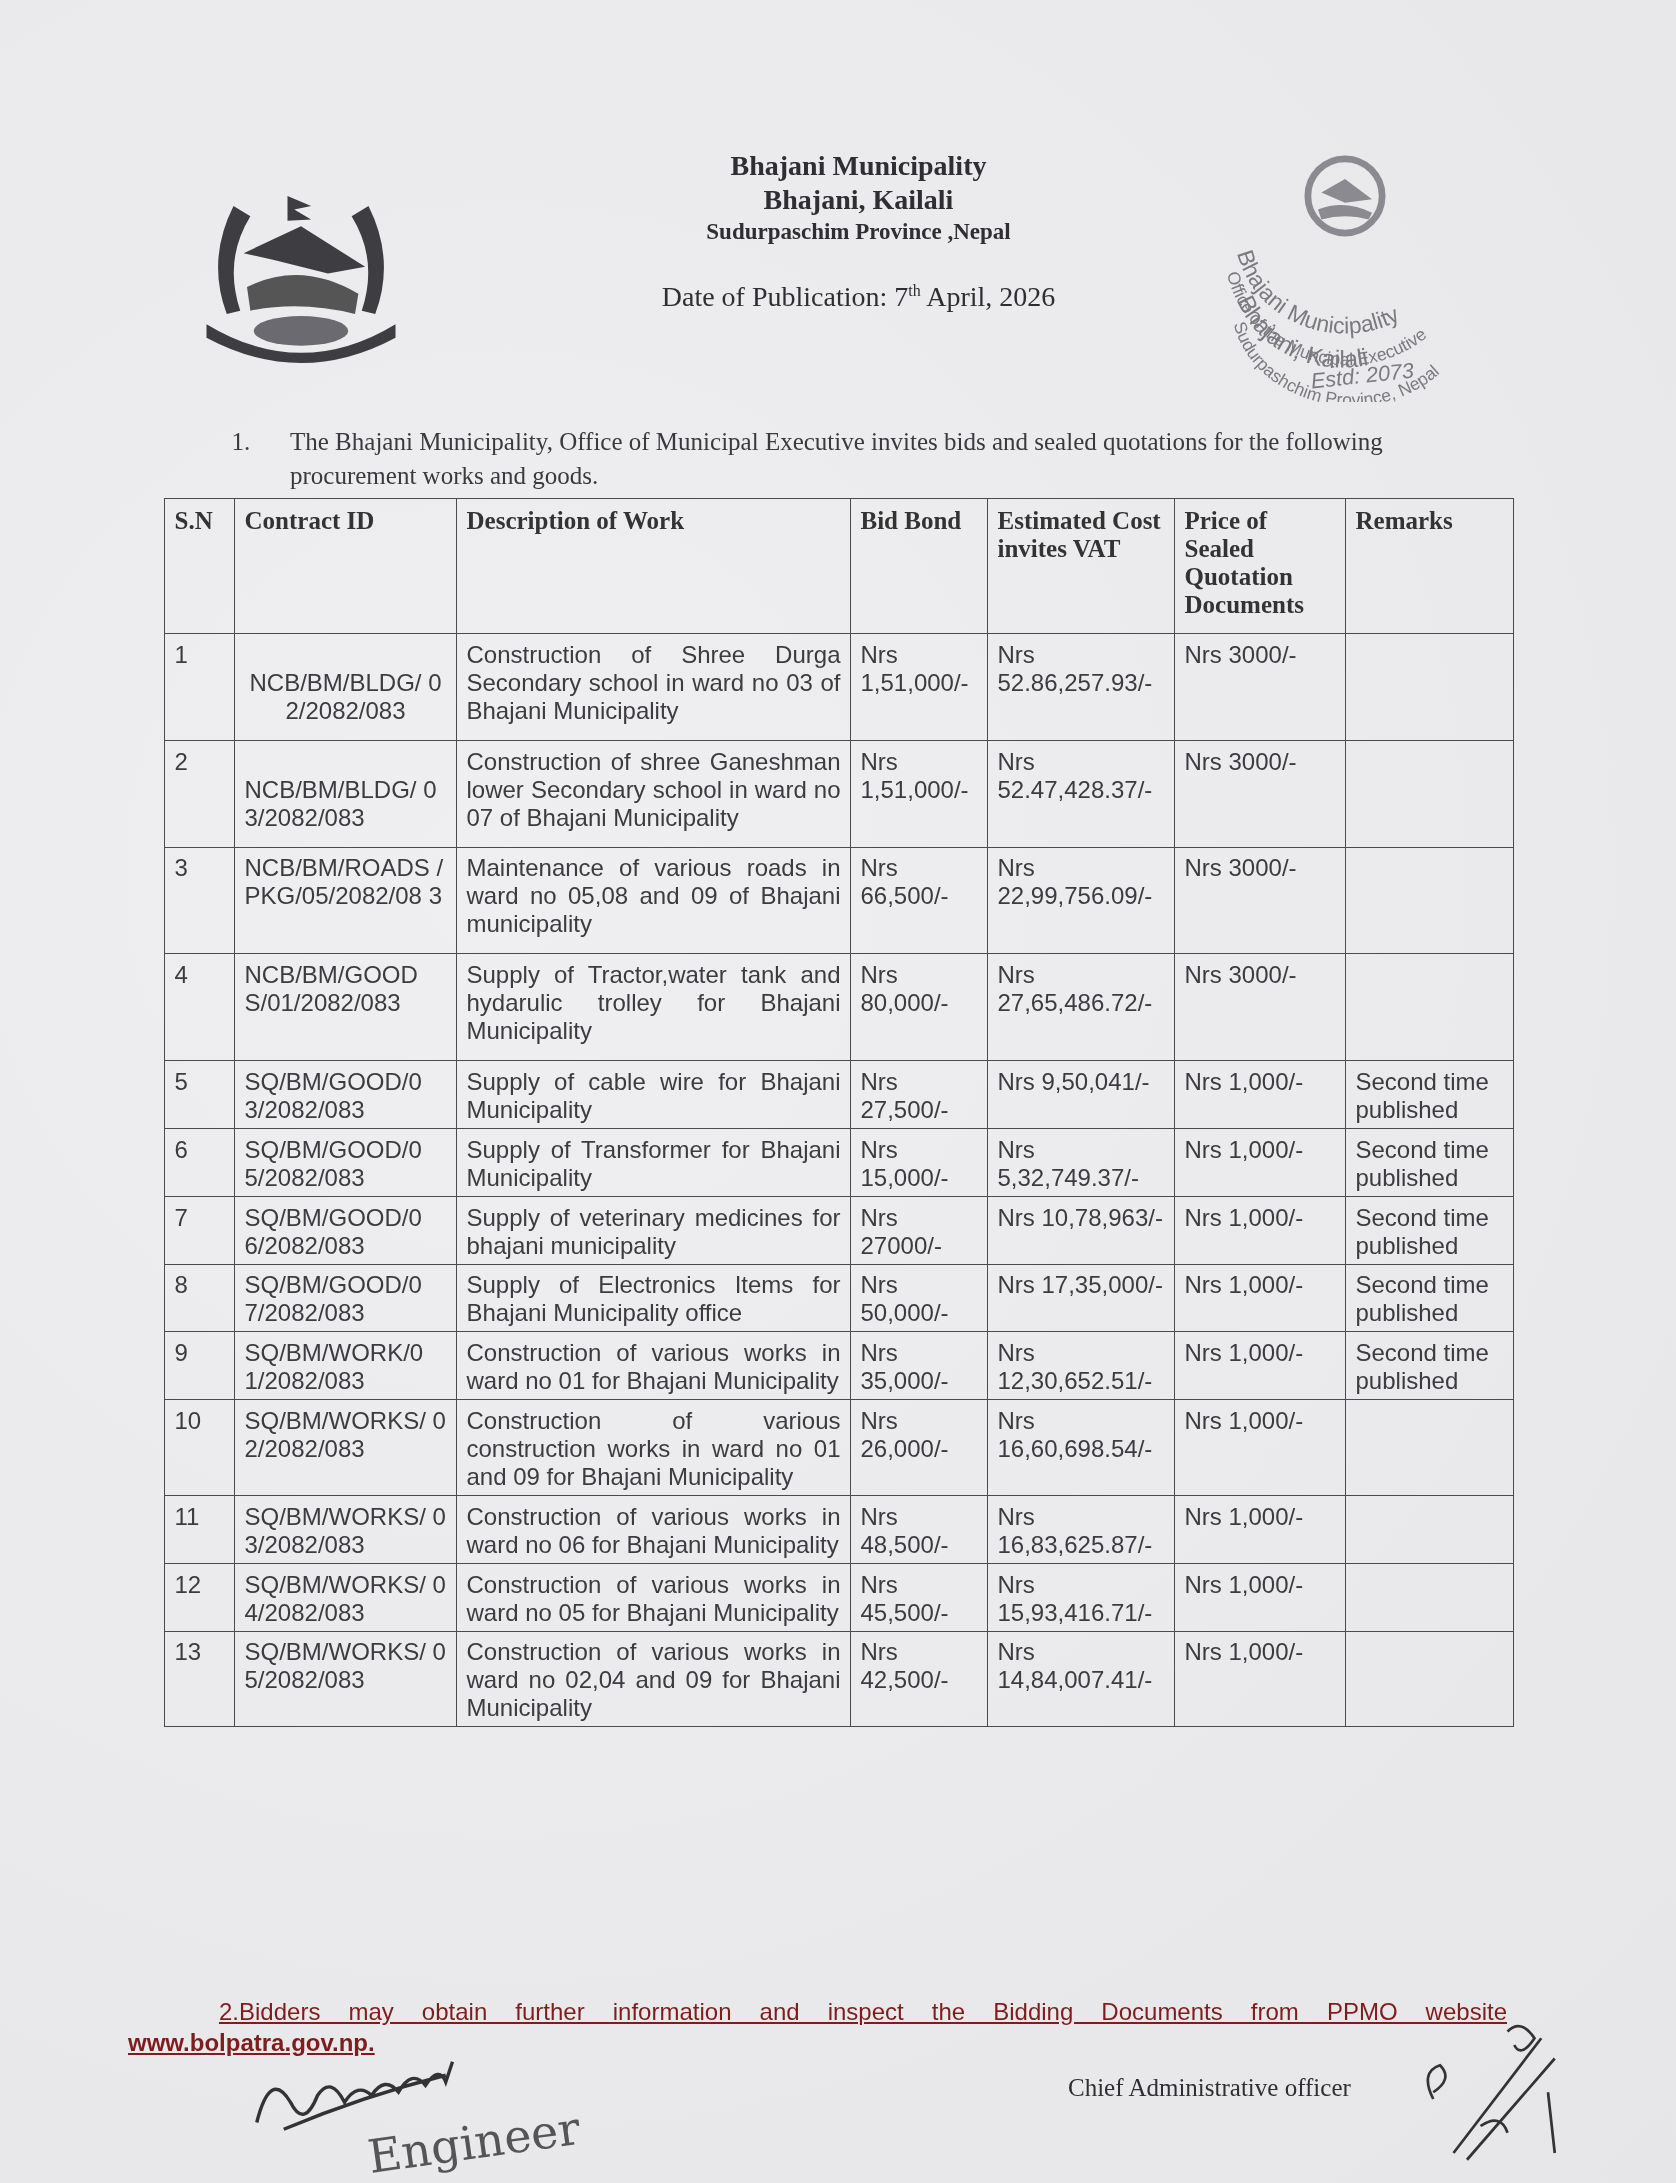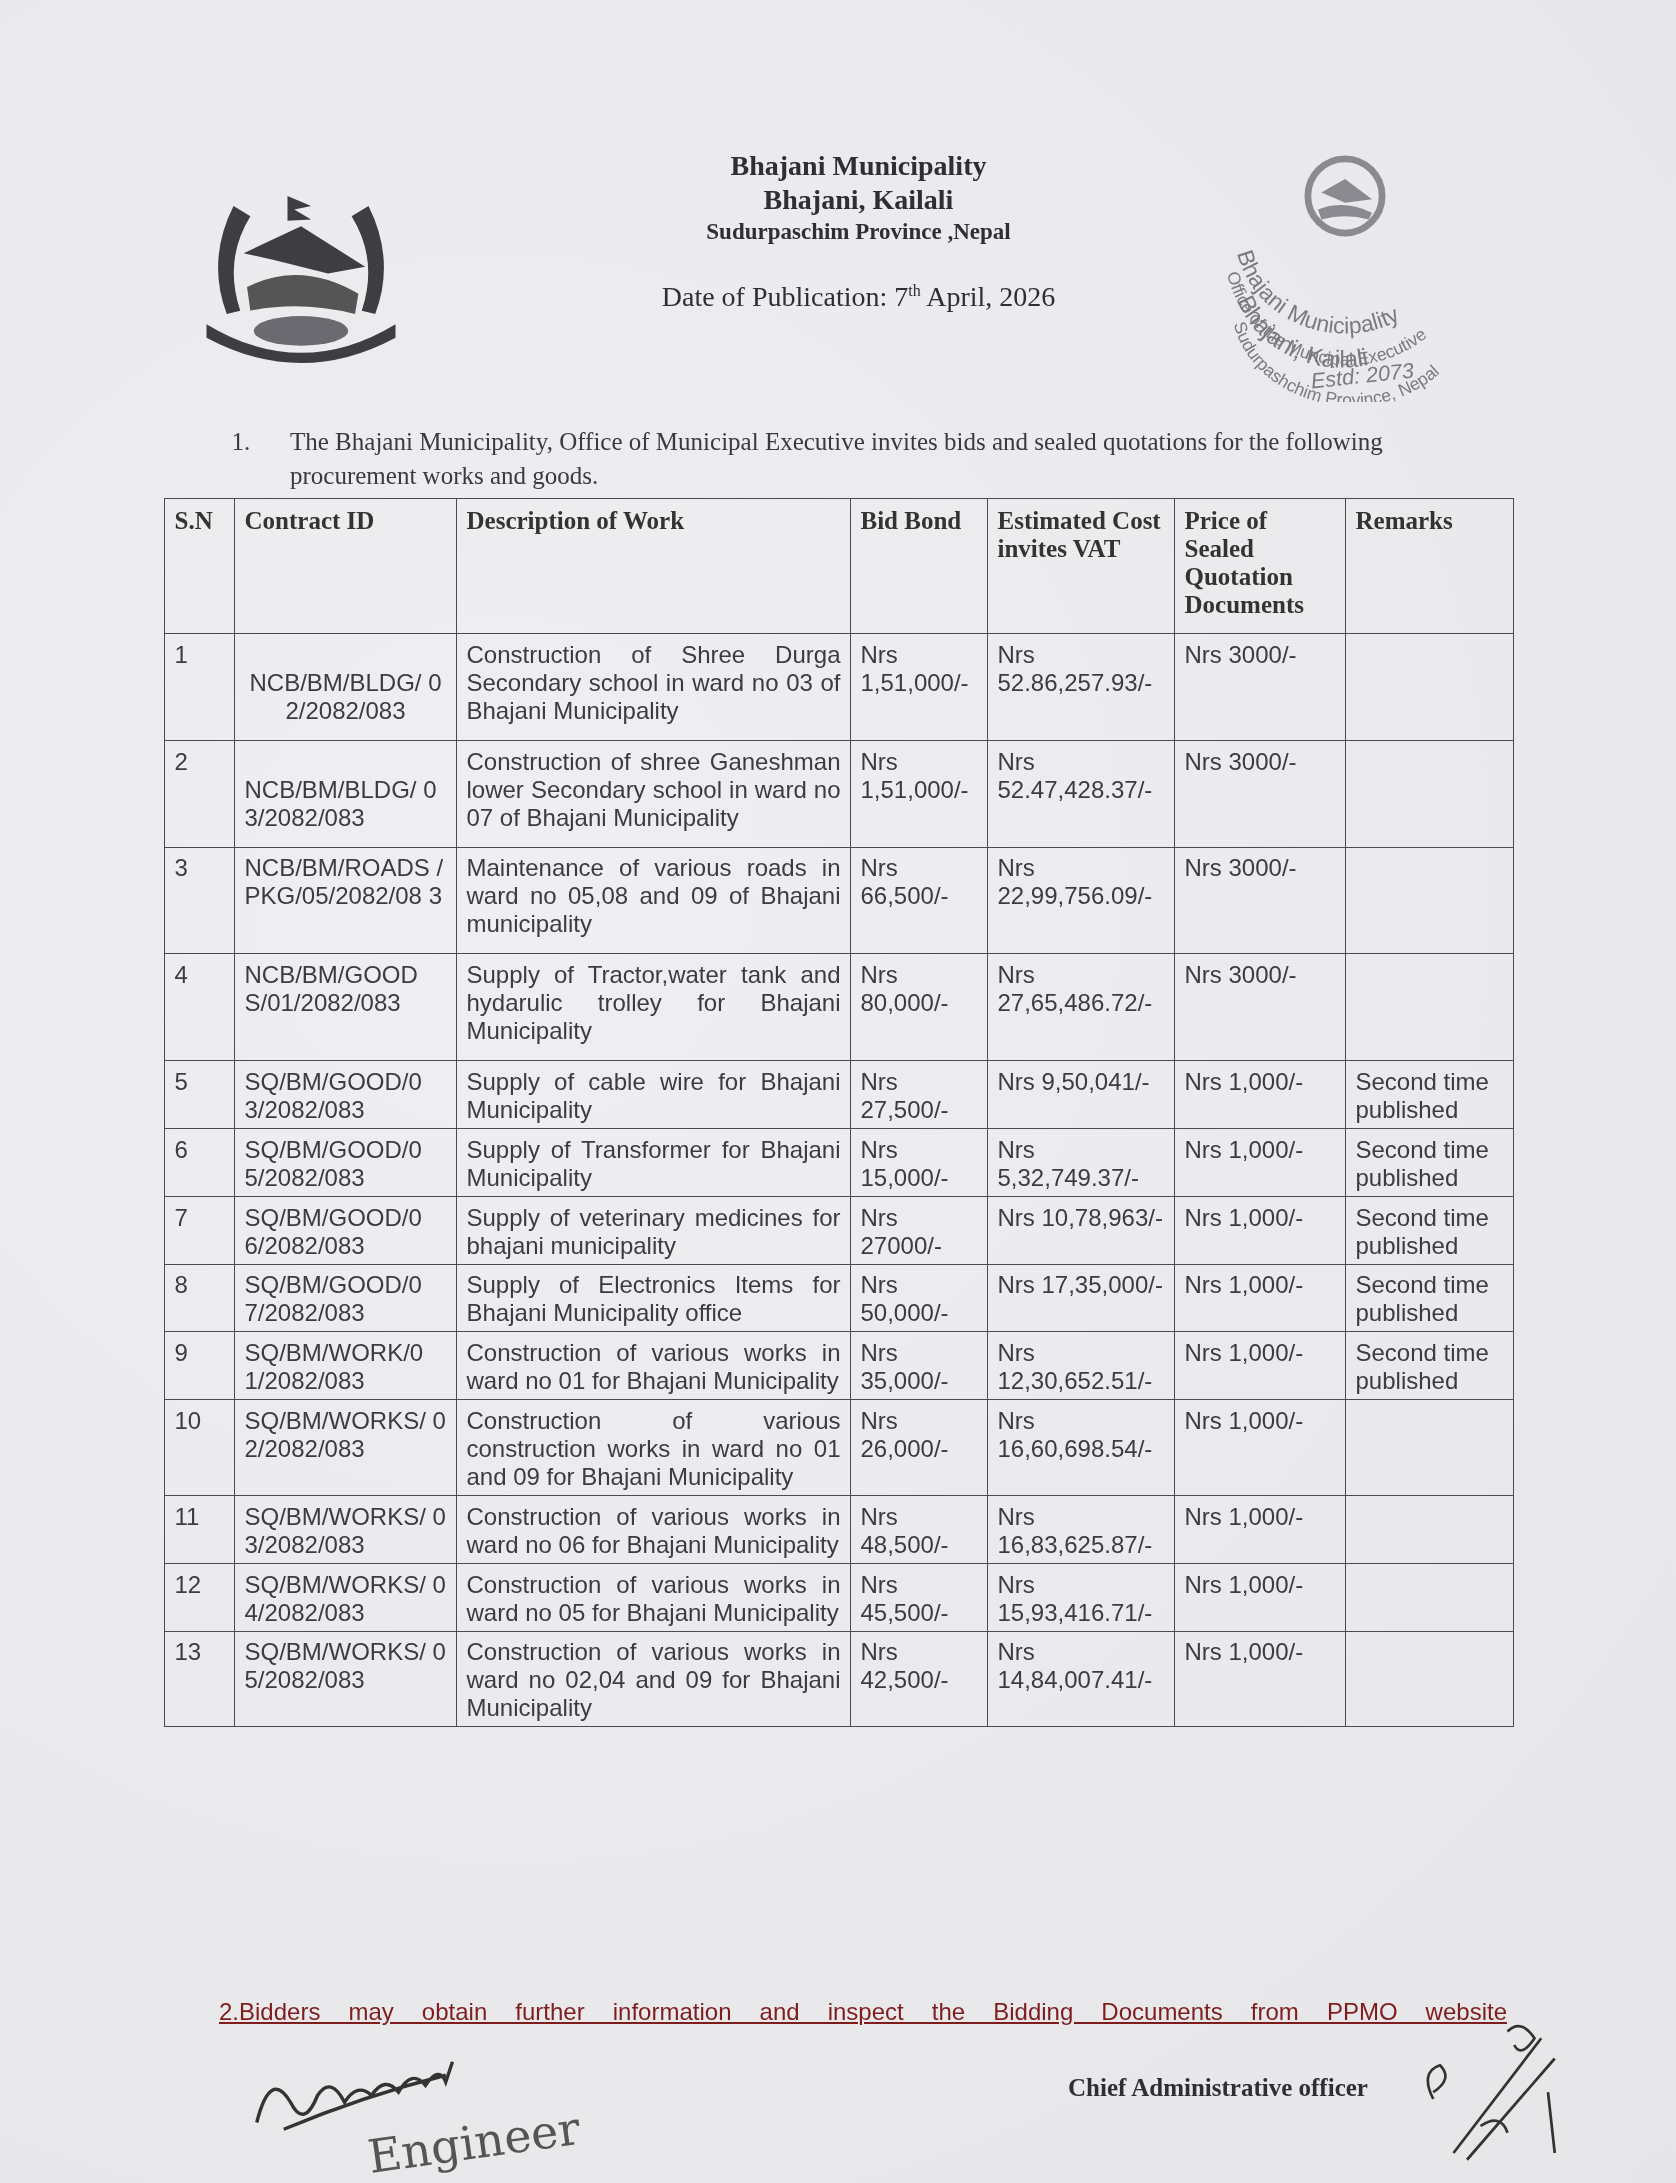--- a/index.html
+++ b/index.html
@@ -35,21 +35,21 @@
   table.bids th { font-family: "Liberation Serif", serif; font-weight: bold; font-size: 25px; text-align: left; color: #333; padding-top: 8px; height: 122px; }
   table.bids td.desc { text-align: justify; }
   table.bids td.cid { word-break: break-all; }
   table.bids tr.r1 td { height: 95px; }
   .cid-center { text-align: center; display: block; padding-top: 28px; }
   .cid-low { display: block; padding-top: 28px; }
 
   .footer-text { position: absolute; left: 128px; top: 1998px; width: 1379px; font-family: "Liberation Sans", sans-serif; font-size: 24px; color: #7f1d1d; text-decoration: underline; }
   .footer-line1 { text-align: justify; text-align-last: justify; padding-left: 91px; }
   .footer-line2 { font-weight: bold; margin-top: 2.7px; }
-  .cao { position: absolute; left: 1068px; top: 2074px; font-weight: bold; font-size: 25px; }
+  .cao { position: absolute; left: 1068px; top: 2074px; font-weight: normal; font-size: 25px; }
   .sig1 { position: absolute; left: 243px; top: 2055px; width: 257px; height: 81px; }
   .sig2 { position: absolute; left: 1406px; top: 2018px; width: 176px; height: 162px; }
   .engineer { position: absolute; left: 372px; top: 2130px; font-family: "DejaVu Serif", serif; font-size: 46px; color: #555; transform: rotate(-8deg); transform-origin: left bottom; }
 </style>
 </head>
 <body>
 
 <svg class="emblem" viewBox="0 0 320 280">
   <g fill="#3d3d42">
     <path d="M60 40 Q20 120 50 200 L70 195 Q45 120 85 55 Z"></path>
@@ -236,20 +236,21 @@
         <td><span>Nrs 42,500/-</span></td>
         <td><span>Nrs 14,84,007.41/-</span></td>
         <td><span>Nrs 1,000/-</span></td>
         <td><span></span></td>
       </tr>
     </tbody>
 </table>
 
 <div class="footer-text">
   <div class="footer-line1">2.Bidders may obtain further information and inspect the Bidding Documents from PPMO website</div>
+  <div class="footer-line2">www.bolpatra.gov.np.</div>
 </div>
 
 <svg class="sig1" viewBox="0 0 380 120">
   <path d="M20 100 Q40 20 70 70 Q90 110 110 60 Q130 30 150 70 Q170 40 190 60 Q210 30 230 55 Q250 20 270 45 Q290 15 300 40 L310 10 M60 110 Q180 60 300 30" fill="none" stroke="#333" stroke-width="5"></path>
 </svg>
 
 <div class="cao">Chief Administrative officer</div>
 
 <svg class="sig2" viewBox="0 0 260 240">
   <path d="M40 120 Q20 80 50 70 Q70 90 40 110 M70 200 L200 30 M90 210 L220 60 M150 20 Q170 0 190 30 Q170 60 160 40 M110 160 Q140 140 150 170 M210 110 L220 200" fill="none" stroke="#333" stroke-width="4"></path>

